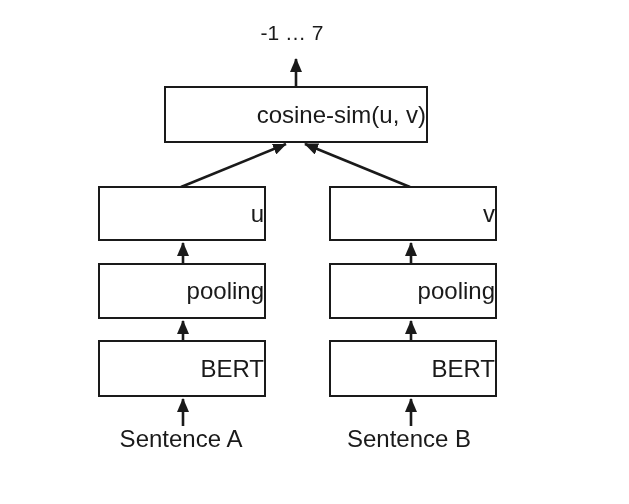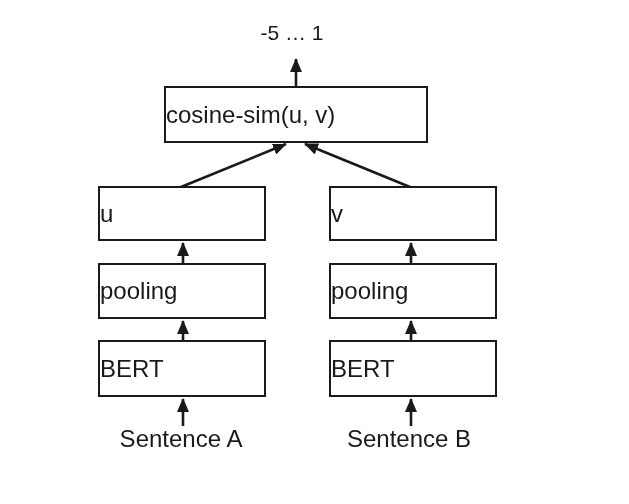--- a/index.html
+++ b/index.html
@@ -28,21 +28,21 @@
     pointer-events: none;
   }
   .arrows line { stroke: currentColor; stroke-width: 2.6; }
 
   .node {
     position: absolute;
     background: var(--box-fill);
     border: 2px solid var(--line);
     display: flex;
     align-items: center;
-    justify-content: flex-start;
+    justify-content: flex-end;
     font-size: 24px;
     line-height: 1;
     white-space: nowrap;
   }
 
   .node-cosine  { left: 164px; top:  86px; width: 264px; height: 57px; }
   .node-u       { left:  98px; top: 186px; width: 168px; height: 55px; }
   .node-v       { left: 329px; top: 186px; width: 168px; height: 55px; }
   .node-pool-l  { left:  98px; top: 263px; width: 168px; height: 56px; }
   .node-pool-r  { left: 329px; top: 263px; width: 168px; height: 56px; }
@@ -75,21 +75,21 @@
     <line x1="181" y1="187" x2="286" y2="144" marker-end="url(#ah)"></line>
     <line x1="410" y1="187" x2="305" y2="144" marker-end="url(#ah)"></line>
     <line x1="183" y1="263" x2="183" y2="243" marker-end="url(#ah)"></line>
     <line x1="411" y1="263" x2="411" y2="243" marker-end="url(#ah)"></line>
     <line x1="183" y1="340" x2="183" y2="321" marker-end="url(#ah)"></line>
     <line x1="411" y1="340" x2="411" y2="321" marker-end="url(#ah)"></line>
     <line x1="183" y1="426" x2="183" y2="399" marker-end="url(#ah)"></line>
     <line x1="411" y1="426" x2="411" y2="399" marker-end="url(#ah)"></line>
   </svg>
 
-  <div class="floating-label output-label">-5 … 1</div>
+  <div class="floating-label output-label">-1 … 7</div>
 
   <div class="node node-cosine">
     <span>cosine-sim(u, v)</span>
   </div>
 
   <div class="node node-u">
     <span>u</span>
   </div>
 
   <div class="node node-v">

